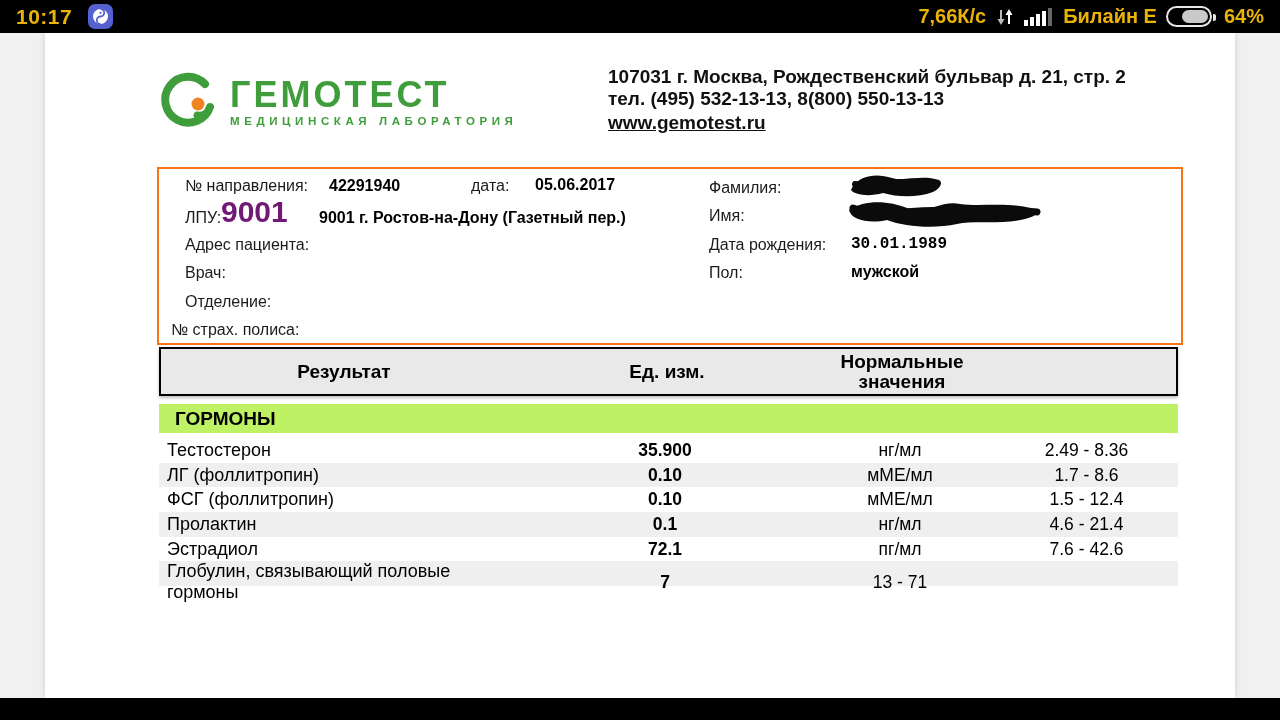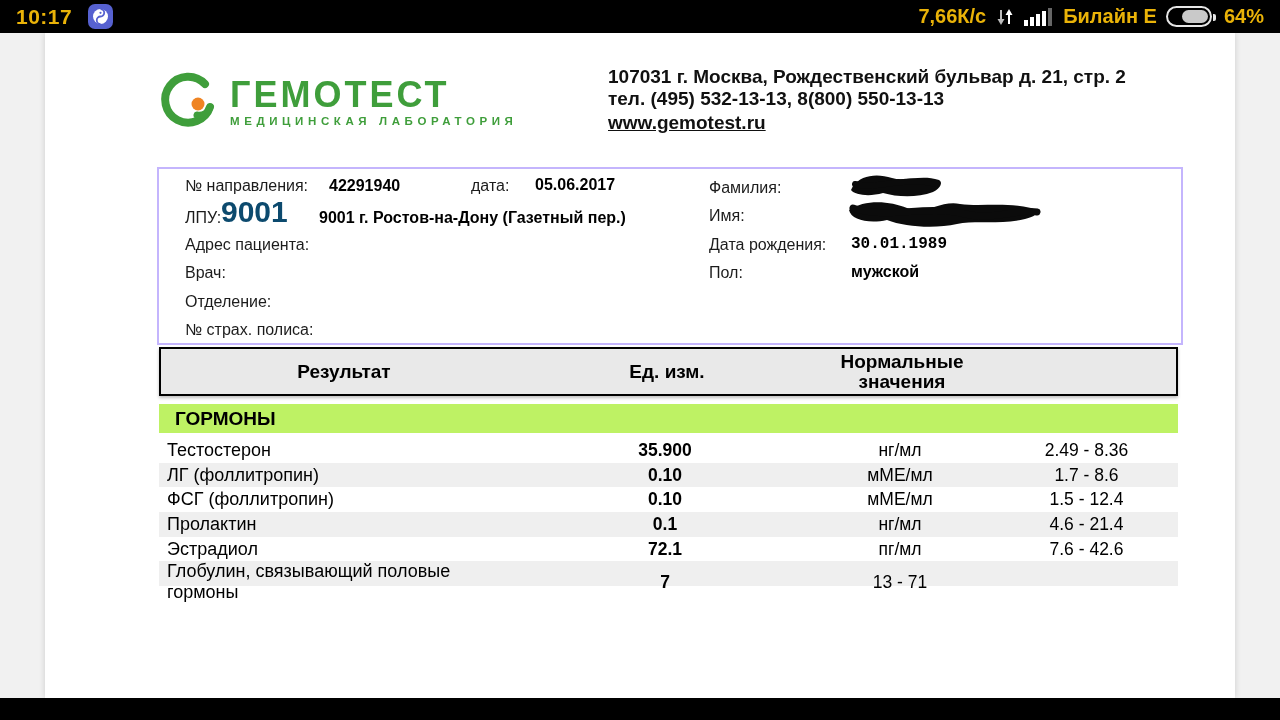--- a/index.html
+++ b/index.html
@@ -32,24 +32,24 @@
   .brand-col { display:flex; flex-direction:column; }
   .brand-title { color:#3f9e3b; font-weight:bold; font-size:36px; letter-spacing:3px; line-height:36px; }
   .brand-sub { color:#3f9e3b; font-size:11.5px; font-weight:bold; letter-spacing:4.6px; margin-top:2px; }
 
   .address { position:absolute; left:563px; top:33px; width:580px; color:#111;
              font-size:19px; font-weight:bold; line-height:21.5px; }
   .website { display:inline-block; margin-top:3px; text-decoration:underline; }
 
   
   .infobox { position:absolute; left:112px; top:134px; width:1026px; height:178px;
-             border:2px solid #c4b5fd; background:#fff; }
+             border:2px solid #f97316; background:#fff; }
   .ib { position:absolute; font-size:16px; color:#1c1c1c; white-space:nowrap; }
   .ib.b { font-weight:bold; color:#000; }
-  .lpu-big { font-size:30px; font-weight:bold; color:#0c4a6e; }
+  .lpu-big { font-size:30px; font-weight:bold; color:#701a75; }
   .scribble { position:absolute; }
 
   
   .thead { position:absolute; left:114px; top:314px; width:1019px; height:49px;
            background:#e9e9e9; border:2px solid #000; display:grid;
            grid-template-columns:366px 280px 190px 179px; align-items:center;
            font-weight:bold; font-size:19px; color:#000;
            box-shadow:0 2px 3px rgba(0,0,0,0.25); }
   .thead .c0 { padding-left:8px; }
   .thead .cc { text-align:center; line-height:20px; }
@@ -137,21 +137,21 @@
       <span class="ib" style="left:312px; top:8px;">дата:</span>
       <span class="ib b" style="left:376px; top:7px;">05.06.2017</span>
 
       <span class="ib" style="left:26px; top:40px;">ЛПУ:</span>
       <span class="ib lpu-big" style="left:62px; top:26px;">9001</span>
       <span class="ib b" style="left:160px; top:40px;">9001 г. Ростов-на-Дону (Газетный пер.)</span>
 
       <span class="ib" style="left:26px; top:67px;">Адрес пациента:</span>
       <span class="ib" style="left:26px; top:95px;">Врач:</span>
       <span class="ib" style="left:26px; top:124px;">Отделение:</span>
-      <span class="ib" style="left:26px; top:152px;">№ страх. полиса:</span>
+      <span class="ib" style="left:12px; top:152px;">№ страх. полиса:</span>
 
       <span class="ib" style="left:550px; top:10px;">Фамилия:</span>
       <span class="ib" style="left:550px; top:38px;">Имя:</span>
       <span class="ib" style="left:550px; top:67px;">Дата рождения:</span>
       <span class="ib" style="left:550px; top:95px;">Пол:</span>
 
       <span class="scribble" style="left:688px; top:1px;">
         <svg width="100" height="32" viewBox="0 0 100 32">
           <path d="M6,16 C14,5 30,3 45,8 C58,12 74,4 92,10 C96,12 94,18 86,22 C70,28 50,27 36,23 C22,27 8,25 4,20 Z" fill="#0b0b0b"></path>
           <path d="M8,14 C30,20 55,6 90,14" stroke="#0b0b0b" stroke-width="6" fill="none" stroke-linecap="round"></path>

